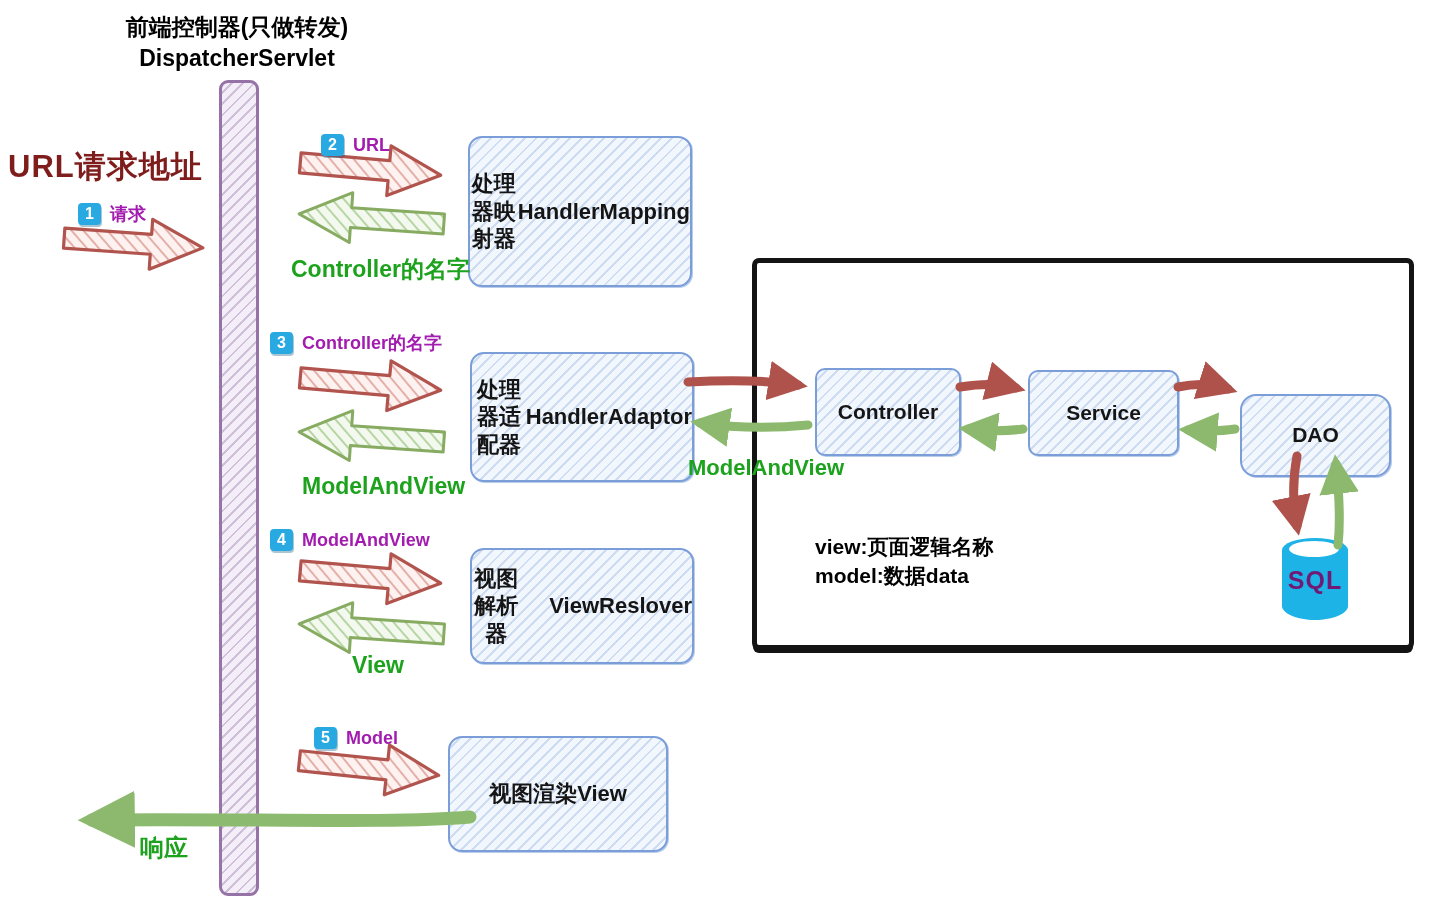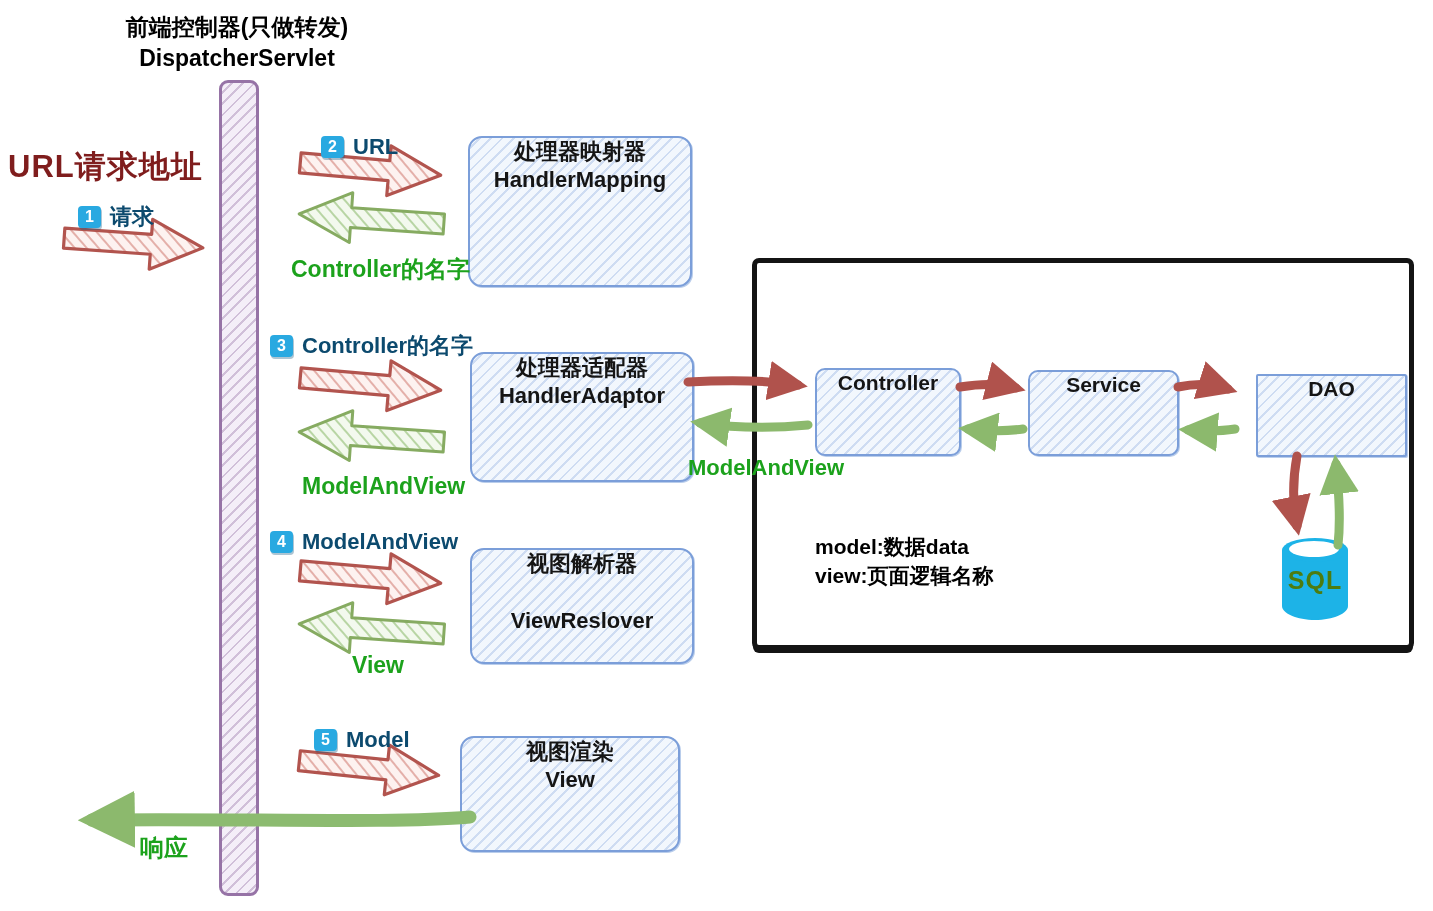--- a/index.html
+++ b/index.html
@@ -20,21 +20,21 @@
       #f4eef8;
   }
 
   
   .bluebox{
     z-index:3;
     border:2.5px solid #7b9ed9;border-radius:14px;
     background:
       repeating-linear-gradient(135deg, rgba(123,158,217,0) 0 6px, rgba(123,158,217,.30) 6px 8px),
       #f2f7fd;
-    display:flex;flex-direction:column;align-items:center;justify-content:flex-start;
+    display:flex;flex-direction:row;align-items:center;justify-content:center;
     color:#151515;font-weight:bold;text-align:center;
     box-shadow:1px 1px 0 #b9cdeb;
   }
   .bluebox .l1{font-size:22px;line-height:1.25;}
   .bluebox .l2{font-size:22px;line-height:1.25;}
   .smallbox .l1{font-size:21px;}
 
   
   .frame{
     left:752px;top:258px;width:652px;height:382px;z-index:1;
@@ -48,37 +48,37 @@
   }
 
   
   .steprow{z-index:6;display:flex;align-items:center;gap:9px;}
   .badge{
     background:#29a9e1;color:#fff;font-weight:bold;font-size:16px;
     min-width:13px;height:22px;padding:0 5px;border-radius:4px;
     display:flex;align-items:center;justify-content:center;
     box-shadow:1px 2px 0 rgba(20,90,130,.35);
   }
-  .redlabel{color:#0c4a6e;font-weight:bold;font-size:22px;white-space:nowrap;}
+  .redlabel{color:#a21caf;font-weight:bold;font-size:18px;white-space:nowrap;}
   .greenlabel{position:absolute;z-index:6;color:#1ca21c;font-weight:bold;font-size:23px;white-space:nowrap;}
 
   .biglabel{left:8px;top:146px;z-index:6;font-size:31px;font-weight:bold;color:#7f1d1d;letter-spacing:1px;}
 
   .disp-title{
     left:57px;top:12px;width:360px;z-index:6;text-align:center;
     font-size:23px;font-weight:bold;color:#000;line-height:1.35;
   }
 
   .note{
     left:815px;top:532px;z-index:6;font-size:21px;font-weight:bold;color:#000;line-height:1.4;
   }
 
   .sql-label{
     left:1286px;top:566px;width:58px;z-index:7;text-align:center;
-    color:#4d7c0f;font-weight:bold;font-size:25px;letter-spacing:1px;
+    color:#701a75;font-weight:bold;font-size:25px;letter-spacing:1px;
   }
 </style>
 </head>
 <body>
 
 <div class="canvas">
 
   <div class="abs disp-title">
     <div>前端控制器(只做转发)</div>
     <div>DispatcherServlet</div>
@@ -98,38 +98,38 @@
   <div class="abs bluebox" style="left:470px;top:352px;width:220px;height:126px;">
     <div class="l1">处理器适配器</div>
     <div class="l2">HandlerAdaptor</div>
   </div>
 
   <div class="abs bluebox" style="left:470px;top:548px;width:220px;height:112px;gap:29px;">
     <div class="l1">视图解析器</div>
     <div class="l2">ViewReslover</div>
   </div>
 
-  <div class="abs bluebox" style="left:460px;top:736px;width:216px;height:112px;">
+  <div class="abs bluebox" style="left:448px;top:736px;width:216px;height:112px;">
     <div class="l1">视图渲染</div>
     <div class="l2">View</div>
   </div>
 
   <div class="abs bluebox smallbox" style="left:815px;top:368px;width:142px;height:84px;border-radius:10px;">
     <div class="l1">Controller</div>
   </div>
   <div class="abs bluebox smallbox" style="left:1028px;top:370px;width:147px;height:82px;border-radius:10px;">
     <div class="l1">Service</div>
   </div>
-  <div class="abs bluebox smallbox" style="left:1240px;top:374px;width:147px;height:79px;border-radius:2px;margin-left:16px;">
+  <div class="abs bluebox smallbox" style="left:1240px;top:394px;width:147px;height:79px;border-radius:16px;">
     <div class="l1">DAO</div>
   </div>
 
   <div class="abs note">
+    <div>view:页面逻辑名称</div>
     <div>model:数据data</div>
-    <div>view:页面逻辑名称</div>
   </div>
 
   <svg class="layer" width="1433" height="911" viewBox="0 0 1433 911">
     <defs>
       <pattern id="hr" width="9" height="9" patternUnits="userSpaceOnUse" patternTransform="rotate(-45)">
         <rect width="9" height="9" fill="#fdf2f0"></rect>
         <line x1="1" y1="0" x2="1" y2="9" stroke="#e0a49d" stroke-width="1.7"></line>
       </pattern>
       <pattern id="hg" width="9" height="9" patternUnits="userSpaceOnUse" patternTransform="rotate(-45)">
         <rect width="9" height="9" fill="#f3f9ee"></rect>

